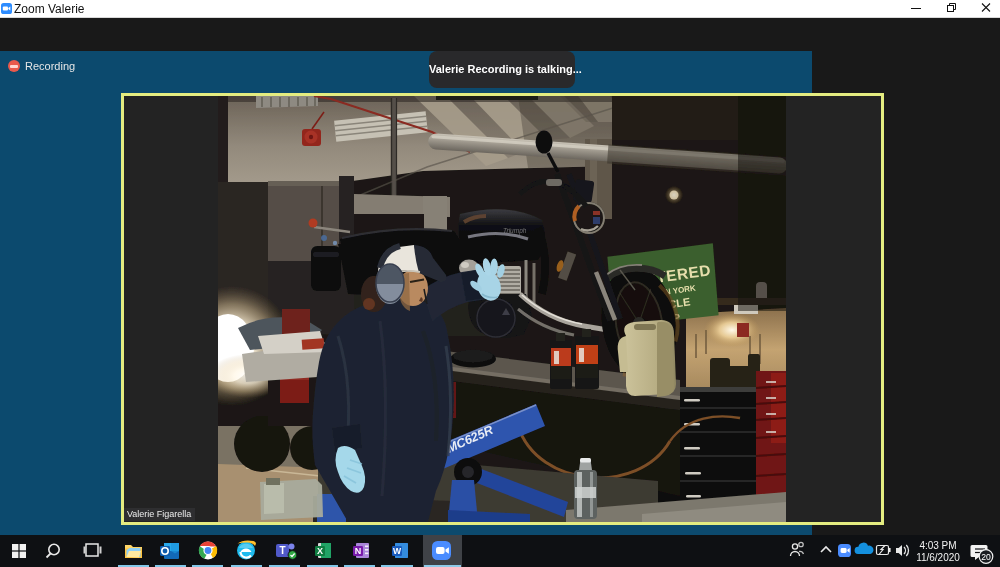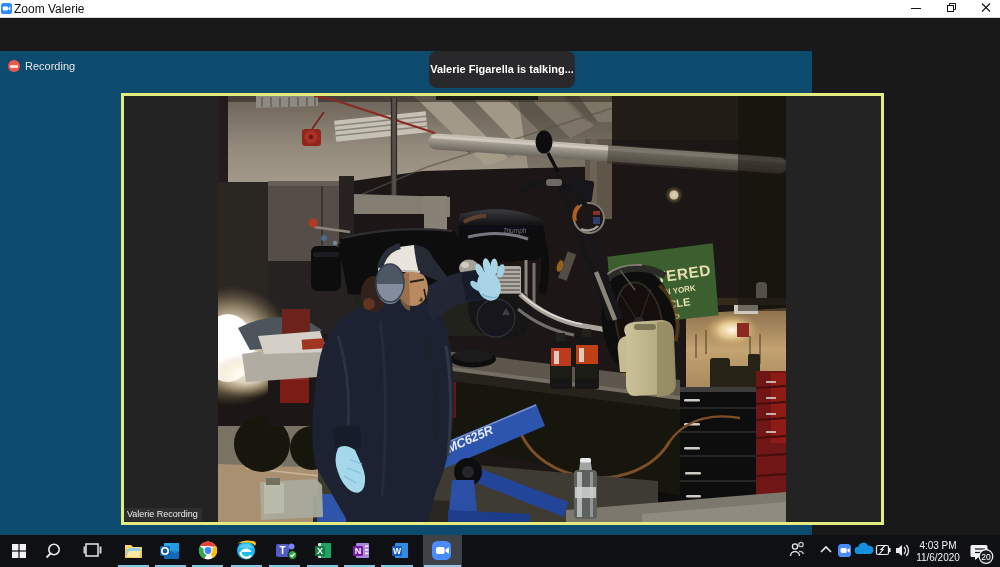--- a/index.html
+++ b/index.html
@@ -28,21 +28,21 @@
   <svg class="abs" style="left:905px;top:0" width="95" height="17" viewBox="0 0 95 17">
     <line x1="6" y1="8.5" x2="16" y2="8.5" stroke="#111" stroke-width="1"></line>
     <rect x="42.5" y="5.5" width="6" height="6" fill="none" stroke="#111" stroke-width="1"></rect>
     <path d="M44.5 5.5 v-2 h6 v6 h-2" fill="none" stroke="#111" stroke-width="1"></path>
     <path d="M77 3.5 l8 8 M85 3.5 l-8 8" stroke="#111" stroke-width="1.1"></path>
   </svg>
 </div>
 <div id="app">
   <div id="recdot"></div>
   <div id="rec">Recording</div>
-  <div id="tooltip">Valerie Figarella is talking...</div>
+  <div id="tooltip">Valerie Recording is talking...</div>
   <div id="vbox">
     <svg id="photo" width="568" height="426" viewBox="0 0 568 426">
       <defs>
         <filter id="soften" x="-2%" y="-2%" width="104%" height="104%">
             <feGaussianBlur stdDeviation="0.7"></feGaussianBlur>
           </filter>
         <radialGradient id="flare" cx="50%" cy="50%" r="50%">
           <stop offset="0%" stop-color="#ffffff"></stop>
             <stop offset="35%" stop-color="#fff6e2" stop-opacity="0.95"></stop>
           <stop offset="70%" stop-color="#e8cfa0" stop-opacity="0.45"></stop>
@@ -449,21 +449,21 @@
 
         <path d="M162 172 Q166 154 182 150" stroke="#2a2f38" stroke-width="6" fill="none"></path>
         <ellipse cx="172" cy="187" rx="14" ry="19" fill="#4e5664"></ellipse>
         <path d="M158 190 a 14 19 0 0 0 28 -2 l-28 0z" fill="#8a93a3" opacity="0.9"></path>
         <ellipse cx="172" cy="187" rx="14" ry="19" fill="none" stroke="#394050" stroke-width="1.5"></ellipse>
       </g>
 
       <rect x="520" y="0" width="48" height="215" fill="#0e0b08" opacity="0.5"></rect>
       </g>
     </svg>
-    <div id="nametag">Valerie Recording</div>
+    <div id="nametag">Valerie Figarella</div>
   </div>
 </div>
 <div id="taskbar">
 <svg width="1000" height="32" viewBox="0 0 1000 32">
 
   <g fill="#f2f2f2">
         <rect x="12" y="9" width="6.4" height="6.4"></rect>
         <rect x="19.6" y="9" width="6.4" height="6.4"></rect>
         <rect x="12" y="16.6" width="6.4" height="6.4"></rect>
         <rect x="19.6" y="16.6" width="6.4" height="6.4"></rect>

